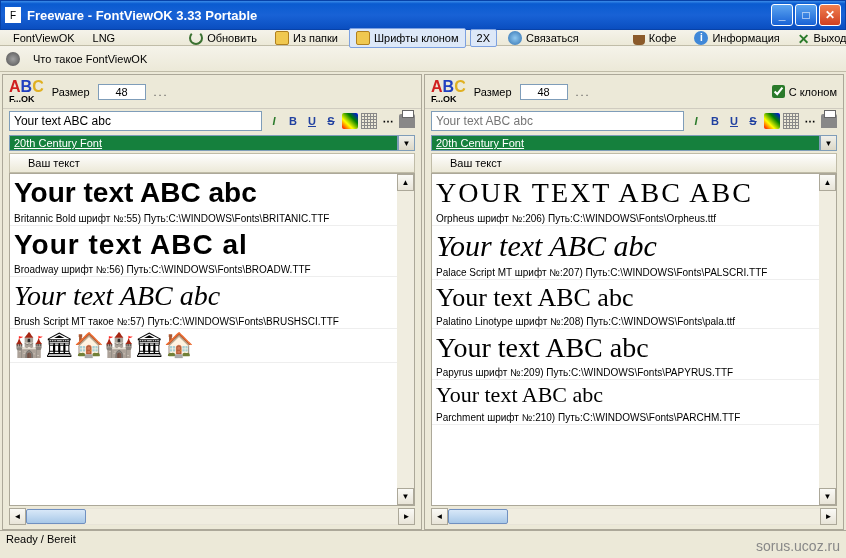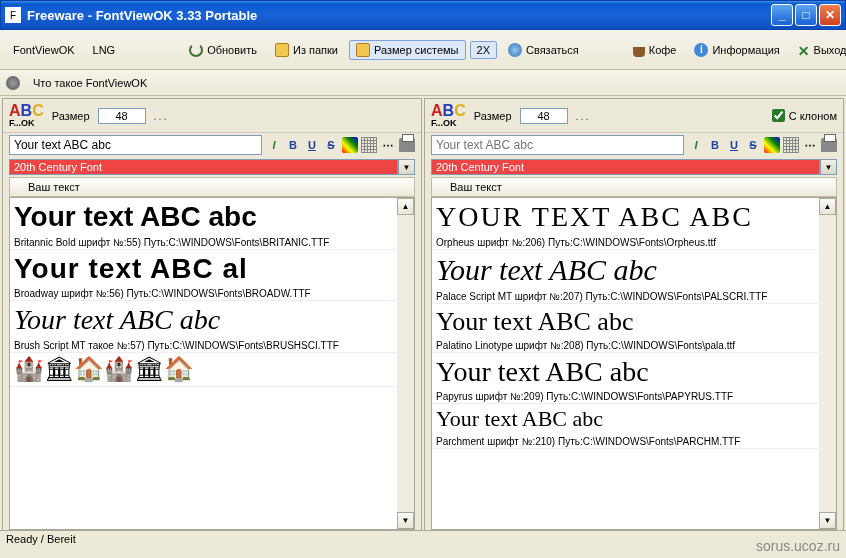--- a/index.html
+++ b/index.html
@@ -5,21 +5,21 @@
 * { box-sizing: border-box; margin: 0; padding: 0; }
 body { font-family: Tahoma, sans-serif; font-size: 11px; background: #ece9d8; width: 846px; height: 558px; overflow: hidden; position: relative; }
 .titlebar { height: 30px; background: linear-gradient(to bottom, #3b8ce8, #0a5bd0 10%, #1862d6 50%, #0a4ec0); display: flex; align-items: center; padding: 0 4px; color: #fff; border: 1px solid #0842a8; }
 .titlebar-icon { width: 16px; height: 16px; background: #fff; margin-right: 6px; display: flex; align-items: center; justify-content: center; font-size: 10px; color: #000; }
 .titlebar-text { font-weight: bold; font-size: 13px; flex: 1; }
 .win-btns { display: flex; gap: 2px; }
 .win-btn { width: 22px; height: 22px; border: 1px solid #fff; border-radius: 3px; display: flex; align-items: center; justify-content: center; color: #fff; font-weight: bold; font-size: 12px; }
 .win-btn.min { background: linear-gradient(to bottom, #5ca5f0, #1862d6); }
 .win-btn.max { background: linear-gradient(to bottom, #5ca5f0, #1862d6); }
 .win-btn.close { background: linear-gradient(to bottom, #f08050, #d04020); }
-.toolbar { background: linear-gradient(to bottom, #f5f3ea, #ece9d8); border-bottom: 1px solid #c0bca8; padding: 2px 6px; display: flex; align-items: center; gap: 4px; height: 40px; }
+.toolbar { background: linear-gradient(to bottom, #f5f3ea, #ece9d8); border-bottom: 1px solid #c0bca8; padding: 2px 6px; display: flex; align-items: center; gap: 4px; height: 16px; }
 .toolbar2 { background: linear-gradient(to bottom, #f5f3ea, #ece9d8); border-bottom: 1px solid #c0bca8; padding: 2px 6px; display: flex; align-items: center; gap: 6px; height: 26px; }
 .tb-btn { padding: 2px 6px; display: flex; align-items: center; gap: 4px; border: 1px solid transparent; cursor: pointer; white-space: nowrap; }
 .tb-btn.active { border: 1px solid #7da1e0; background: #dde8f8; border-radius: 2px; }
 .tb-sep { width: 2px; height: 20px; background: linear-gradient(to right, #aca899, #fff); margin: 0 4px; }
 .icn { width: 14px; height: 14px; display: inline-block; border-radius: 2px; }
 .icn-refresh { border: 2px solid #3a7030; border-radius: 50%; border-top-color: transparent; }
 .icn-folder { background: #f0c850; border: 1px solid #b08020; }
 .icn-globe { background: radial-gradient(circle, #8fc8f0, #3070b0); border-radius: 50%; }
 .icn-coffee { background: #8b5a2b; border-radius: 0 0 4px 4px; height: 10px; width: 12px; margin-top: 4px; }
 .icn-info { background: #4088d8; color: #fff; border-radius: 50%; font-size: 10px; text-align: center; line-height: 14px; font-weight: bold; }
@@ -40,21 +40,21 @@
 .text-input.ph { color: #999; }
 .fmt-row { display: flex; gap: 3px; align-items: center; }
 .fmt-btn { width: 16px; height: 16px; display: flex; align-items: center; justify-content: center; font-size: 11px; font-weight: bold; cursor: pointer; }
 .fmt-i { color: #2a7a2a; font-style: italic; }
 .fmt-b { color: #2040a0; }
 .fmt-u { color: #2040a0; text-decoration: underline; }
 .fmt-s { color: #2040a0; text-decoration: line-through; }
 .fmt-color { background: linear-gradient(45deg, red, yellow, green, blue); border-radius: 2px; }
 .fmt-grid { background: repeating-linear-gradient(0deg, #888 0 1px, transparent 1px 3px), repeating-linear-gradient(90deg, #888 0 1px, transparent 1px 3px); }
 .combo { margin: 2px 6px; display: flex; }
-.combo-sel { flex: 1; background: #ef4444; color: #fff; border: 1px solid #7f9db9; padding: 1px 4px; font-size: 11px; }
+.combo-sel { flex: 1; background: #15803d; color: #fff; border: 1px solid #7f9db9; padding: 1px 4px; font-size: 11px; text-decoration: underline; }
 .combo-btn { width: 17px; border: 1px solid #7f9db9; background: linear-gradient(to bottom, #f0f0ea, #dcd8c8); display: flex; align-items: center; justify-content: center; font-size: 8px; }
 .col-head { background: linear-gradient(to bottom, #fefefe, #ece9d8); border: 1px solid #c0bca8; padding: 3px 18px; margin: 0 6px; font-size: 11px; }
 .font-list { background: #fff; margin: 0 6px; border: 1px solid #aca899; flex: 1; overflow: hidden; position: relative; }
 .font-item { border-bottom: 1px solid #eee; }
 .font-sample { font-size: 28px; padding: 2px 4px; white-space: nowrap; overflow: hidden; line-height: 1.2; }
 .font-info { font-size: 10px; padding: 1px 4px; white-space: nowrap; overflow: hidden; }
 .f-britannic { font-family: 'Arial Black', sans-serif; font-weight: 900; }
 .f-broadway { font-family: Impact, sans-serif; font-weight: 900; letter-spacing: 1px; }
 .f-brush { font-family: 'Brush Script MT', cursive; font-style: italic; }
 .f-budmo { font-family: Arial; font-weight: bold; letter-spacing: 3px; text-shadow: 1px 0 #000, -1px 0 #000, 0 1px #000, 0 -1px #000; color: #fff; -webkit-text-stroke: 1px #000; }
@@ -99,21 +99,21 @@
   <div class="tb-btn">
       <span class="icn icn-refresh"></span>
       <span>Обновить</span>
     </div>
   <div class="tb-btn">
       <span class="icn icn-folder"></span>
       <span>Из папки</span>
     </div>
   <div class="tb-btn active">
       <span class="icn icn-folder"></span>
-      <span>Размер системы</span>
+      <span>Шрифты клоном</span>
     </div>
   <div class="tb-btn active">2X</div>
   <div class="tb-btn">
       <span class="icn icn-globe"></span>
       <span>Связаться</span>
     </div>
   <div class="tb-sep"></div>
   <div style="flex:0 0 20px"></div>
   <div class="tb-btn">
       <span class="icn icn-coffee"></span>

